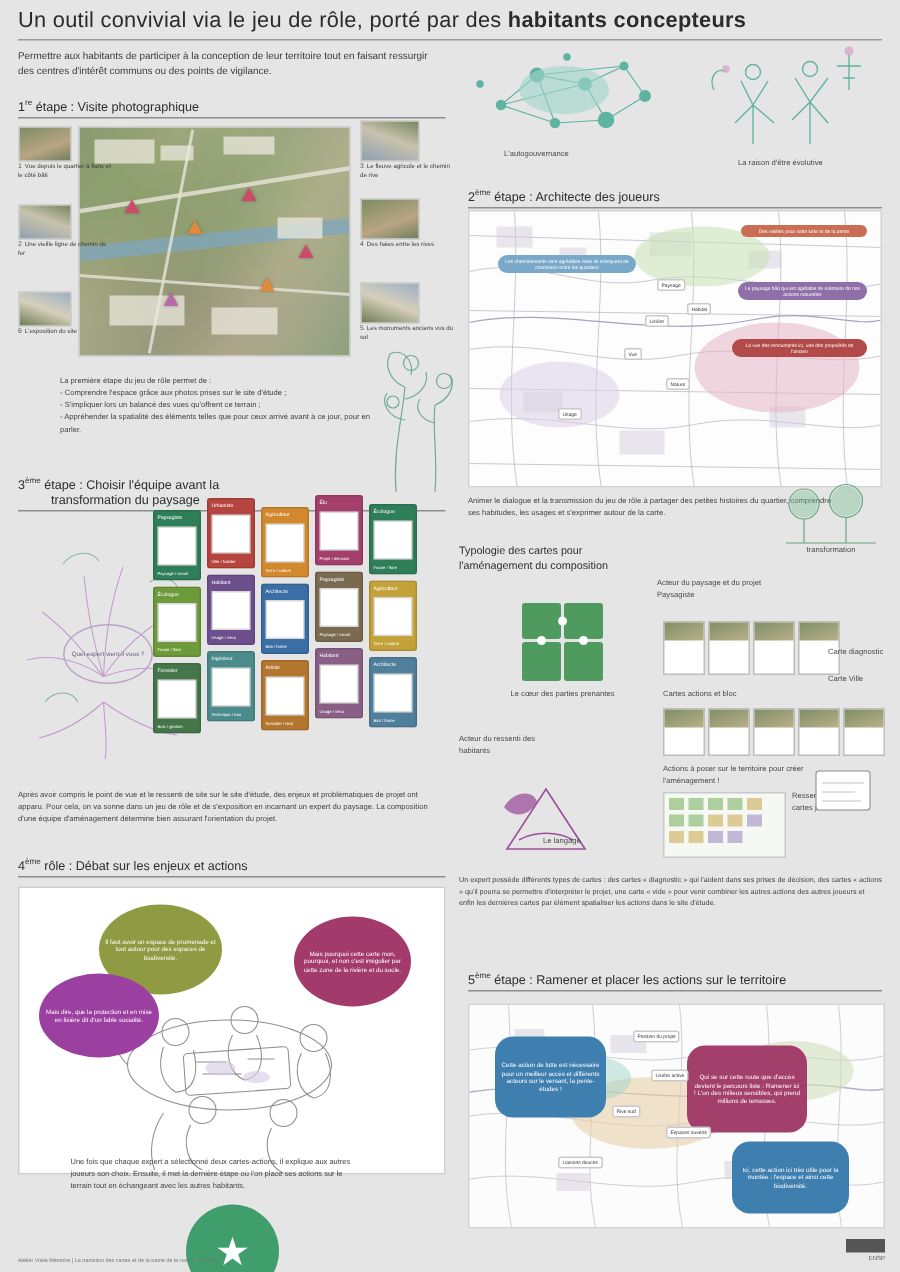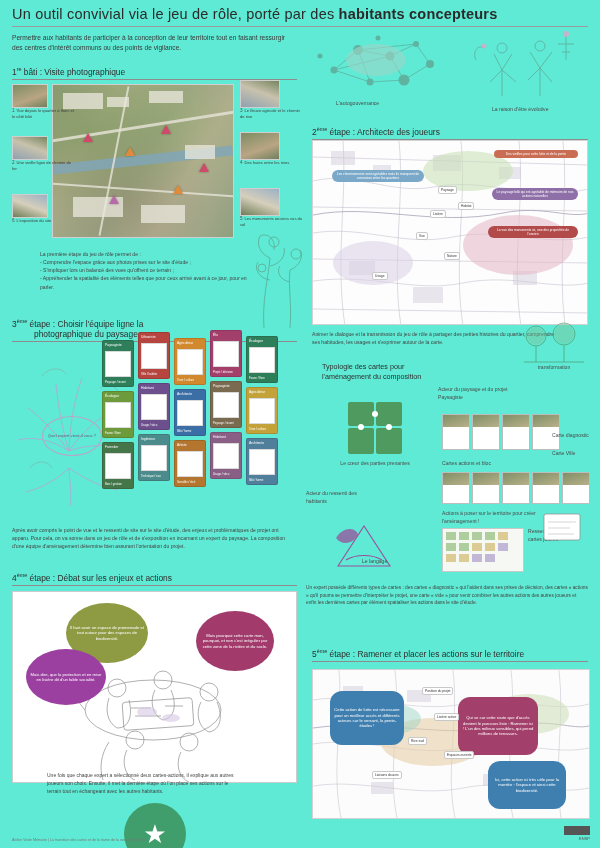--- a/index.html
+++ b/index.html
@@ -1,17 +1,17 @@
 <!DOCTYPE html>
 <html><head>
 <meta charset="utf-8">
 <style>
   html,body{margin:0;padding:0;background:#ffffff;}
   body{width:600px;height:848px;position:relative;font-family:"Liberation Sans",sans-serif;color:#333;overflow:hidden;}
-  .page{position:absolute;inset:0;width:600px;height:848px;background:#5eead4;}
+  .page{position:absolute;inset:0;width:600px;height:848px;background:#e5e5e5;}
 
   
   .title{position:absolute;left:12px;top:6px;width:520px;font-size:14.5px;color:#2b2b2b;font-weight:400;letter-spacing:.2px;}
   .title b{font-weight:700;}
   .title-rule{position:absolute;left:12px;top:26px;width:576px;height:1px;background:#9a9a9a;}
 
   .intro{position:absolute;left:12px;top:33px;width:285px;font-size:6.6px;line-height:1.55;color:#3a3a3a;}
 
   
   .steplabel{position:absolute;font-size:8.4px;color:#2e2e2e;}
@@ -99,21 +99,21 @@
 <div class="page">
 
   <div class="title">
     <span>Un outil convivial via le </span><span>jeu de rôle</span><span>, porté par des </span><b>habitants concepteurs</b>
   </div>
   <div class="title-rule"></div>
   <div class="intro">Permettre aux habitants de participer à la conception de leur territoire tout en faisant ressurgir des centres d'intérêt communs ou des points de vigilance.</div>
 
   <div class="steplabel" style="left:12px;top:66px;width:285px;">
     <span>1</span><span class="sup">re</span>
-    <span>bâti : Visite photographique</span>
+    <span>étape : Visite photographique</span>
     <span class="rule"></span>
   </div>
 
   <div class="s1">
     <div class="aerial">
       <div class="water" style="left:0;top:70px;width:180px;height:10px;transform:rotate(-6deg);"></div>
       <div class="road" style="left:-10px;top:40px;width:200px;height:3px;transform:rotate(-9deg);"></div>
       <div class="road" style="left:-10px;top:104px;width:200px;height:2px;transform:rotate(4deg);"></div>
       <div class="road" style="left:60px;top:0;width:2px;height:152px;transform:rotate(11deg);"></div>
       <div class="blk" style="left:10px;top:8px;width:40px;height:16px;"></div>
@@ -184,22 +184,22 @@
     </g>
   </svg>
 
   <div class="s1text" style="white-space:pre-line;">La première étape du jeu de rôle permet de :
 - Comprendre l'espace grâce aux photos prises sur le site d'étude ;
 - S'impliquer lors un balancé des vues qu'offrent ce terrain ;
 - Appréhender la spatialité des éléments telles que pour ceux arrivé avant à ce jour, pour en parler.</div>
 
   <div class="steplabel" style="left:12px;top:318px;width:285px;">
     <span>3</span><span class="sup">ème</span>
-    <span>étape : Choisir l'équipe ligne la</span><br>
-    <span style="margin-left:22px;">photographique du paysage</span>
+    <span>étape : Choisir l'équipe avant la</span><br>
+    <span style="margin-left:22px;">transformation du paysage</span>
     <span class="rule"></span>
   </div>
 
   <div class="s3">
     <svg class="burst" viewBox="0 0 120 160">
       <g stroke="#c59ad0" fill="none" stroke-width="0.7">
         <path d="M57 103 C40 92 22 88 6 92"></path>
           <path d="M57 103 C42 84 30 70 16 60"></path>
         <path d="M57 103 C50 80 46 58 44 36"></path>
           <path d="M57 103 C58 78 62 52 70 30"></path>
@@ -305,21 +305,21 @@
           <div class="cbody"></div>
         <div class="cfoot">Bâti / forme</div>
       </div>
     </div>
 
     <div class="s3text">Après avoir compris le point de vue et le ressenti de site sur le site d'étude, des enjeux et problématiques de projet ont apparu. Pour cela, on va sonne dans un jeu de rôle et de s'exposition en incarnant un expert du paysage. La composition d'une équipe d'aménagement détermine bien assurant l'orientation du projet.</div>
   </div>
 
   <div class="steplabel" style="left:12px;top:572px;width:285px;">
     <span>4</span><span class="sup">ème</span>
-    <span>étape : Débat sur les enjeux et actions</span>
+    <span>rôle : Débat sur les enjeux et actions</span>
     <span class="rule"></span>
   </div>
 
   <div class="s4">
     <div class="s4frame">
       <svg width="283" height="190" viewBox="0 0 283 190">
         <g stroke="#8e8e8e" fill="none" stroke-width="0.7">
           <ellipse cx="140" cy="118" rx="68" ry="30"></ellipse>
           <path d="M72 118 C60 104 56 92 62 82 C70 74 84 78 88 88"></path>
           <path d="M96 150 C88 162 86 176 90 188"></path>
@@ -459,21 +459,21 @@
       <path d="M4 40 h60"></path>
     </g>
     <g fill="#7fbf95" opacity=".5">
         <circle cx="16" cy="14" r="9"></circle>
         <circle cx="44" cy="12" r="10"></circle>
       </g>
   </svg>
   <div class="capt capt-c" style="left:520px;top:364px;width:68px;">transformation</div>
 
   <div class="typ">
-    <div style="position:absolute;left:16px;top:0;font-size:7.2px;color:#2e2e2e;line-height:1.35;">
+    <div style="position:absolute;left:0;top:0;font-size:7.2px;color:#2e2e2e;line-height:1.35;">
       <span>Typologie des cartes pour</span><br>
       <span>l'aménagement du composition</span>
     </div>
 
     <svg class="puzzle" viewBox="0 0 58 56">
       <g fill="#4f9a5e">
         <rect x="2" y="2" width="26" height="24" rx="2"></rect>
         <rect x="30" y="2" width="26" height="24" rx="2"></rect>
         <rect x="2" y="28" width="26" height="26" rx="2"></rect>
         <rect x="30" y="28" width="26" height="26" rx="2"></rect>

